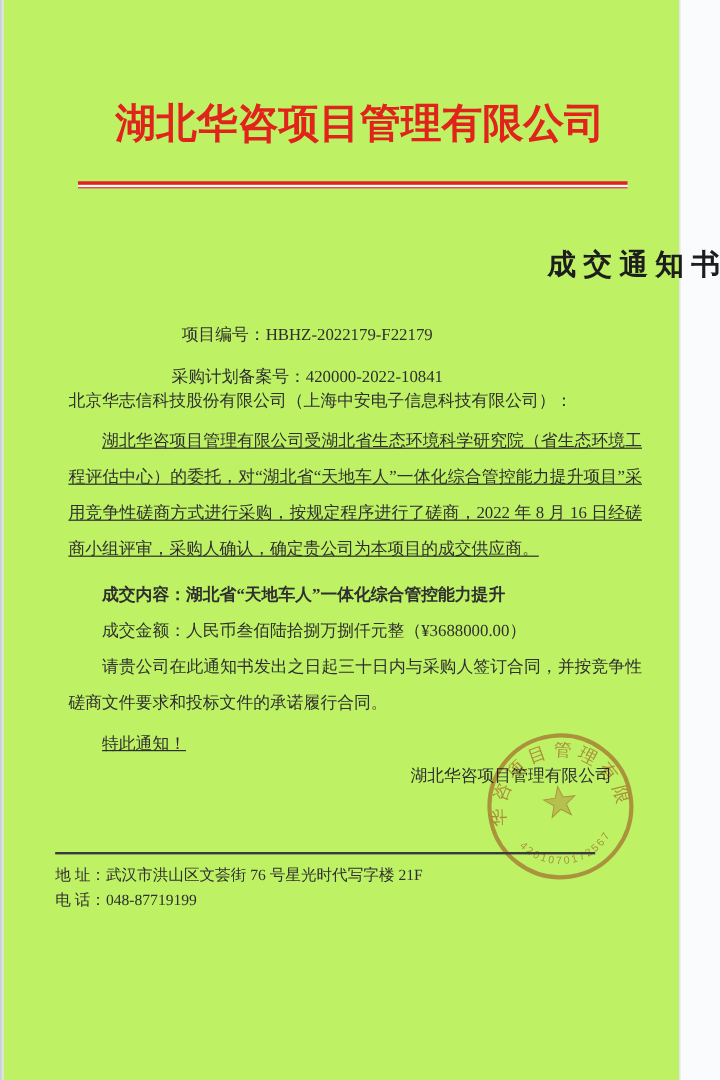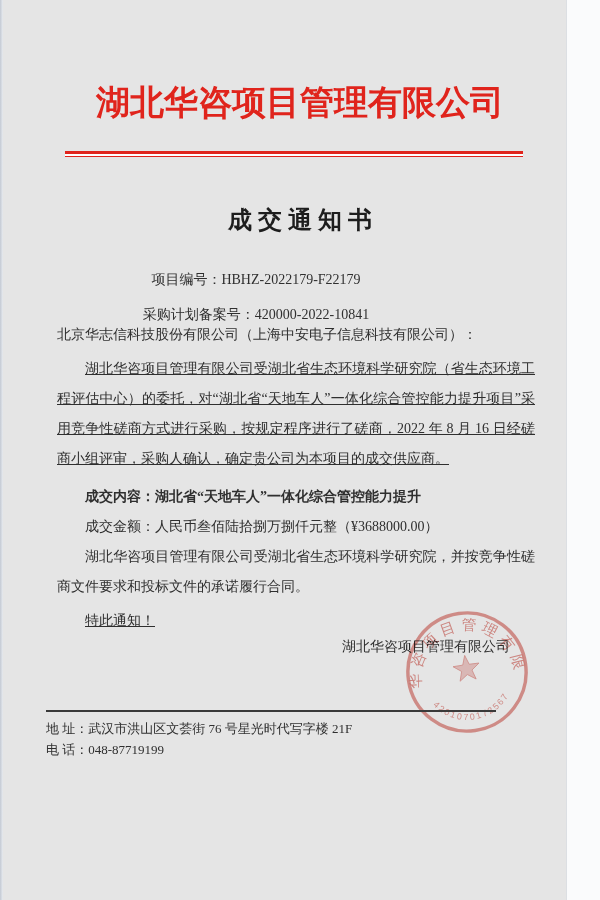--- a/index.html
+++ b/index.html
@@ -1,33 +1,33 @@
 <!DOCTYPE html>
 <html><head>
 <meta charset="utf-8">
 <style>
   html,body{margin:0;padding:0;background:#ffffff;}
   .page{
-    position:relative;width:600px;height:900px;background:#e5e5e5;overflow:hidden;
+    position:relative;width:600px;height:900px;background:#bef264;overflow:hidden;
     font-family:"Liberation Serif","DejaVu Serif",serif;color:#2f2f2f;
   }
   .edge-left{position:absolute;left:0;top:0;width:3px;height:900px;
     background:linear-gradient(to right,#c3c9d3,#e8ebef);}
   .edge-right{position:absolute;left:566px;top:0;width:34px;height:900px;
     background:#fafbfc;border-left:1px solid #dcdfe3;}
   .header-company{
     position:absolute;top:80px;left:0;width:600px;text-align:center;
     font-size:34px;font-weight:bold;letter-spacing:0px;color:#e0241c;
   }
   .red-rule{
     position:absolute;top:151px;left:65px;width:458px;height:2px;
     border-top:3px solid #e0241c;border-bottom:1px solid #e0241c;background:#fff;
   }
   .doc-title{
-    position:absolute;top:204px;left:0;width:600px;text-align:center;
+    position:absolute;top:204px;left:0;width:600px;text-align:right;
     font-size:24px;font-weight:bold;color:#1d1d1d;
   }
   .meta{
     position:absolute;top:262px;left:0;right:88px;text-align:center;
     font-size:14px;line-height:35px;color:#2f2f2f;
   }
   .body-text{
     position:absolute;top:320px;left:57px;width:478px;
     font-size:14px;line-height:30px;text-align:justify;color:#2f2f2f;
   }
@@ -66,21 +66,21 @@
   <div class="meta">
     <div>项目编号：HBHZ-2022179-F22179</div>
     <div>采购计划备案号：420000-2022-10841</div>
   </div>
 
   <div class="body-text">
     <p>北京华志信科技股份有限公司（上海中安电子信息科技有限公司）：</p>
     <p class="indent gap-sm">湖北华咨项目管理有限公司受湖北省生态环境科学研究院（省生态环境工程评估中心）的委托，对“湖北省“天地车人”一体化综合管控能力提升项目”采用竞争性磋商方式进行采购，按规定程序进行了磋商，2022 年 8 月 16 日经磋商小组评审，采购人确认，确定贵公司为本项目的成交供应商。</p>
     <p class="indent gap-md">成交内容：湖北省“天地车人”一体化综合管控能力提升</p>
     <p class="indent">成交金额：人民币叁佰陆拾捌万捌仟元整（¥3688000.00）</p>
-    <p class="indent">湖北华咨项目管理有限公司受湖北省生态环境科学研究院，并按竞争性磋商文件要求和投标文件的承诺履行合同。</p>
+    <p class="indent">请贵公司在此通知书发出之日起三十日内与采购人签订合同，并按竞争性磋商文件要求和投标文件的承诺履行合同。</p>
     <p class="indent gap-sm">特此通知！</p>
   </div>
 
   <div class="signature">
     <div>湖北华咨项目管理有限公司</div>
   </div>
 
   <svg class="seal" viewBox="0 0 130 130" aria-hidden="true">
     <g transform="rotate(-8 65 65)">
       <circle cx="65" cy="65" r="60" fill="none" stroke="#d96b63" stroke-width="3.5" opacity="0.85"></circle>

